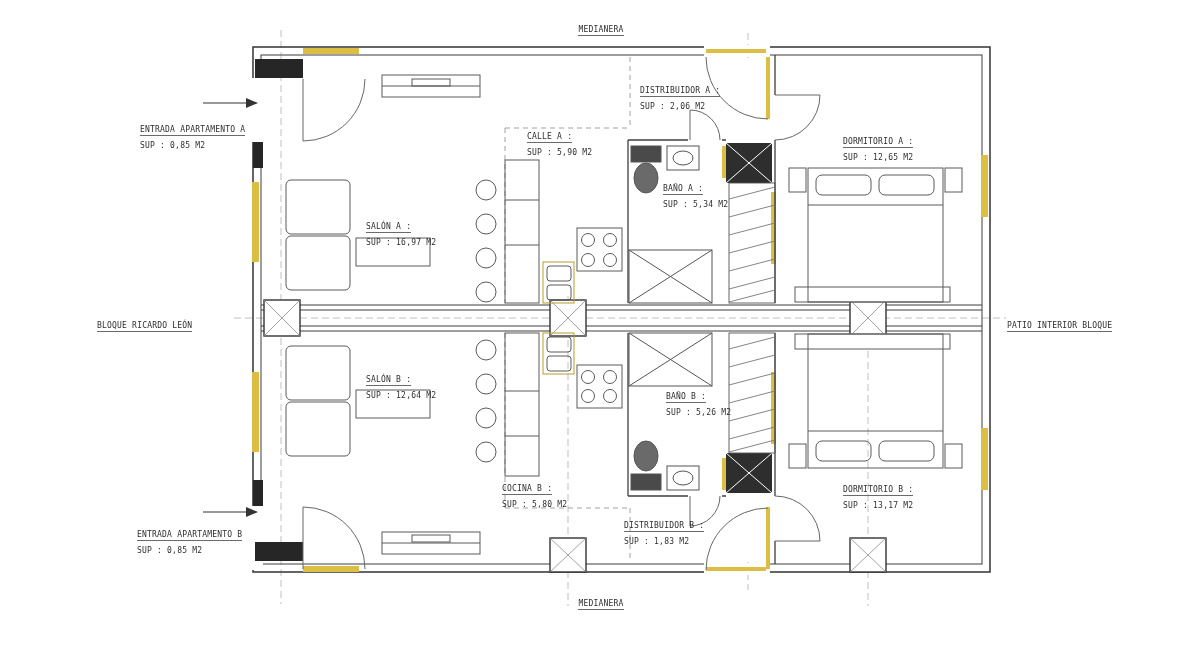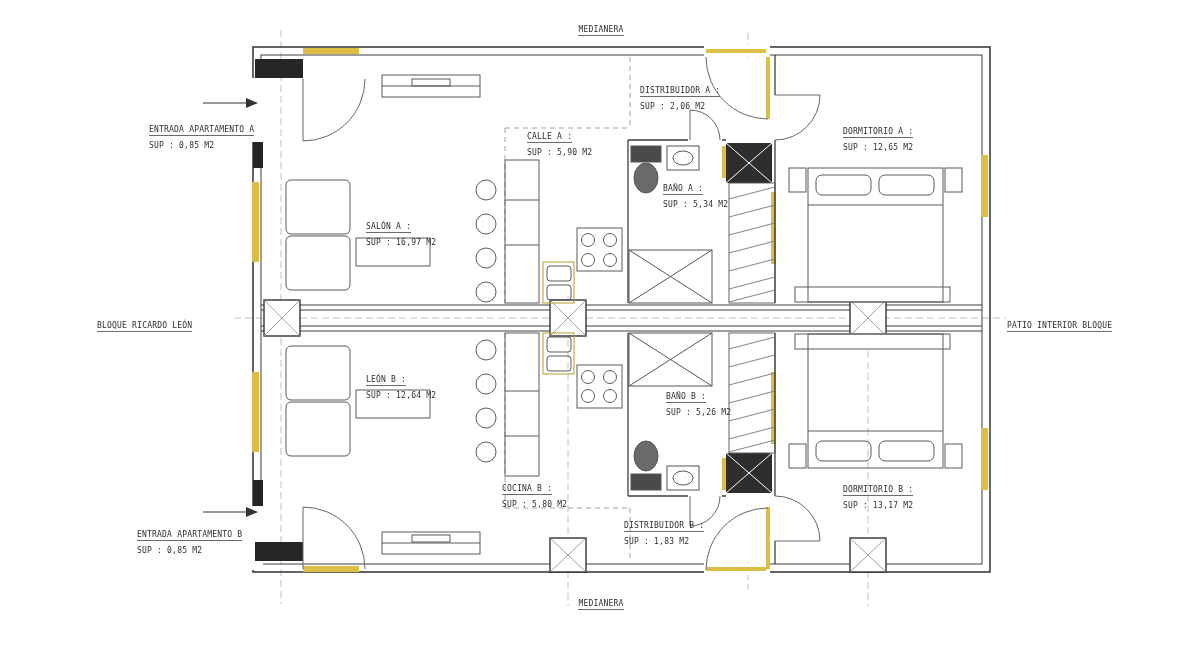--- a/index.html
+++ b/index.html
@@ -289,21 +289,21 @@
   <div class="lbl center" style="left:556px;top:598px;width:90px">
     <span class="t">MEDIANERA</span>
   </div>
   <div class="lbl" style="left:97px;top:320px">
     <span class="t">BLOQUE RICARDO LEÓN</span>
   </div>
   <div class="lbl" style="left:1007px;top:320px">
     <span class="t">PATIO INTERIOR BLOQUE</span>
   </div>
 
-  <div class="lbl" style="left:149px;top:124px">
+  <div class="lbl" style="left:140px;top:124px">
     <div><span class="t">ENTRADA APARTAMENTO A</span></div>
     <div class="sup">SUP : 0,85 M2</div>
   </div>
   <div class="lbl" style="left:137px;top:529px">
     <div><span class="t">ENTRADA APARTAMENTO B</span></div>
     <div class="sup">SUP : 0,85 M2</div>
   </div>
 
   <div class="lbl" style="left:640px;top:85px">
     <div><span class="t">DISTRIBUIDOR A :</span></div>
@@ -314,26 +314,26 @@
     <div class="sup">SUP : 5,90 M2</div>
   </div>
   <div class="lbl" style="left:663px;top:183px">
     <div><span class="t">BAÑO A :</span></div>
     <div class="sup">SUP : 5,34 M2</div>
   </div>
   <div class="lbl" style="left:366px;top:221px">
     <div><span class="t">SALÓN A :</span></div>
     <div class="sup">SUP : 16,97 M2</div>
   </div>
-  <div class="lbl" style="left:843px;top:126px">
+  <div class="lbl" style="left:843px;top:136px">
     <div><span class="t">DORMITORIO A :</span></div>
     <div class="sup">SUP : 12,65 M2</div>
   </div>
   <div class="lbl" style="left:366px;top:374px">
-    <div><span class="t">LEÓN B :</span></div>
+    <div><span class="t">SALÓN B :</span></div>
     <div class="sup">SUP : 12,64 M2</div>
   </div>
   <div class="lbl" style="left:666px;top:391px">
     <div><span class="t">BAÑO B :</span></div>
     <div class="sup">SUP : 5,26 M2</div>
   </div>
   <div class="lbl" style="left:502px;top:483px">
     <div><span class="t">COCINA B :</span></div>
     <div class="sup">SUP : 5,80 M2</div>
   </div>

